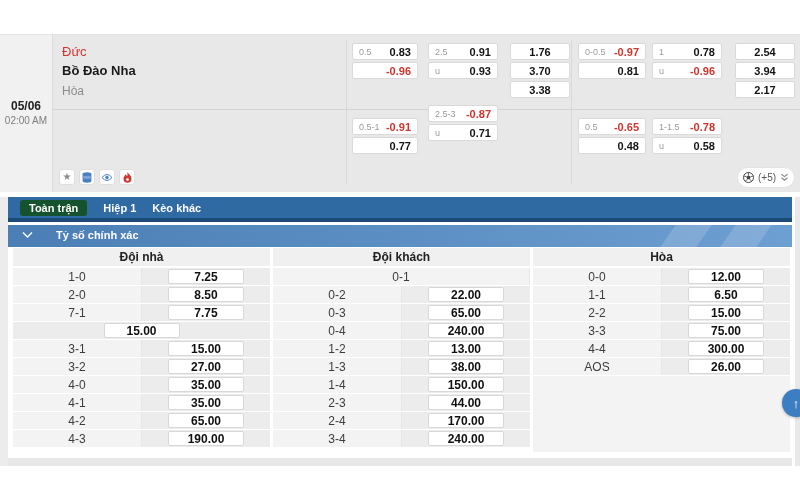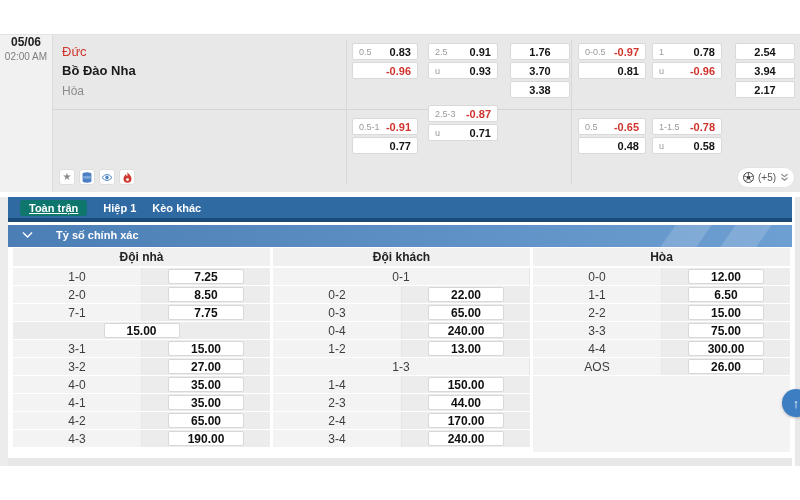--- a/index.html
+++ b/index.html
@@ -4,21 +4,21 @@
 <style>
   * { margin:0; padding:0; box-sizing:border-box; }
   html,body { width:800px; height:500px; background:#fff; font-family:"Liberation Sans","DejaVu Sans",sans-serif; }
   .app { position:relative; width:800px; height:500px; overflow:hidden; background:#fff; }
 
   
   .top-strip { position:absolute; left:0; top:0; width:800px; height:35px; background:#fff; border-bottom:1px solid #e3e3e3; }
 
   
   .match-panel { position:absolute; left:0; top:35px; width:800px; height:157px; background:#e8e8e8; }
-  .date-col { position:absolute; left:0; top:0; width:53px; height:157px; background:#f1f1f1; border-right:1px solid #dcdcdc; text-align:center; }
+  .date-col { position:absolute; left:0; top:0; width:53px; height:157px; background:#f1f1f1; border-right:1px solid #dcdcdc; text-align:center; padding-top:64px; }
   .date-col .date { font-size:12px; font-weight:bold; color:#222; }
   .date-col .time { font-size:10px; color:#7d7d7d; margin-top:2px; }
   .team-home { position:absolute; left:62px; top:9px; font-size:13px; color:#d0342c; }
   .team-away { position:absolute; left:62px; top:28px; font-size:13px; font-weight:bold; color:#1a1a1a; }
   .team-draw { position:absolute; left:62px; top:49px; font-size:12px; color:#8c8c8c; }
   .hdiv { position:absolute; left:53px; right:0; top:74px; height:1px; background:#d4d4d4; }
   .vdiv { position:absolute; top:5px; bottom:8px; width:1px; background:#d8d8d8; }
 
   
   .odds-box { position:absolute; }
@@ -38,21 +38,21 @@
   .icon-btn { width:16px; height:16px; background:#fff; border:1px solid #dedede; border-radius:3px; display:flex; align-items:center; justify-content:center; cursor:pointer; font-size:10px; line-height:1; }
   .star-glyph { color:#8a8a8a; font-size:10px; }
   .more-pill { position:absolute; left:737px; top:132px; width:58px; height:21px; background:#fff; border:1px solid #e2e2e2; border-radius:11px; display:flex; align-items:center; justify-content:center; gap:4px; cursor:pointer; }
   .more-count { font-size:10px; color:#555; }
 
   
   .tab-bar { position:absolute; left:8px; top:197px; width:784px; height:25px; background:#2f6aa3; }
   .tab-bar::after { content:""; position:absolute; left:0; right:0; bottom:0; height:4px; background:#1b4a78; }
   .tabs { display:flex; align-items:center; height:21px; padding-left:12px; gap:16px; position:relative; z-index:1; }
   .tab { color:#fff; font-size:11px; font-weight:bold; cursor:pointer; white-space:nowrap; }
-  .tab.active { background:#0f766e; padding:2px 9px; border-radius:3px;text-decoration:underline; }
+  .tab.active { background:#14532d; padding:2px 9px; border-radius:3px; }
 
   
   .section-header { position:absolute; left:8px; top:225px; width:784px; height:22px; background:linear-gradient(90deg,#4b7eb4,#6d9fd2); overflow:hidden; }
   .stripe { position:absolute; top:-6px; height:34px; width:36px; background:rgba(255,255,255,.16); transform:skewX(-35deg); }
   .s1 { right:88px; } .s2 { right:28px; }
   .sec-chev { position:absolute; left:14px; top:6px; }
   .sec-title { position:absolute; left:48px; top:4px; font-size:11px; font-weight:bold; color:#fff; }
 
   
   .table-wrap { position:absolute; left:8px; top:248px; width:784px; background:#fff; padding:0 2px 0 5px; }
@@ -349,20 +349,23 @@
             </div>
           </div>
           <div class="cs-row">
             <div class="cs-score">1-2</div>
             <div class="cs-oddcell">
               <div class="cs-box">13.00</div>
             </div>
           </div>
           <div class="cs-row">
             <div class="cs-score">1-3</div>
+            <div class="cs-oddcell">
+              <div class="cs-box">38.00</div>
+            </div>
           </div>
           <div class="cs-row">
             <div class="cs-score">1-4</div>
             <div class="cs-oddcell">
               <div class="cs-box">150.00</div>
             </div>
           </div>
           <div class="cs-row">
             <div class="cs-score">2-3</div>
             <div class="cs-oddcell">

